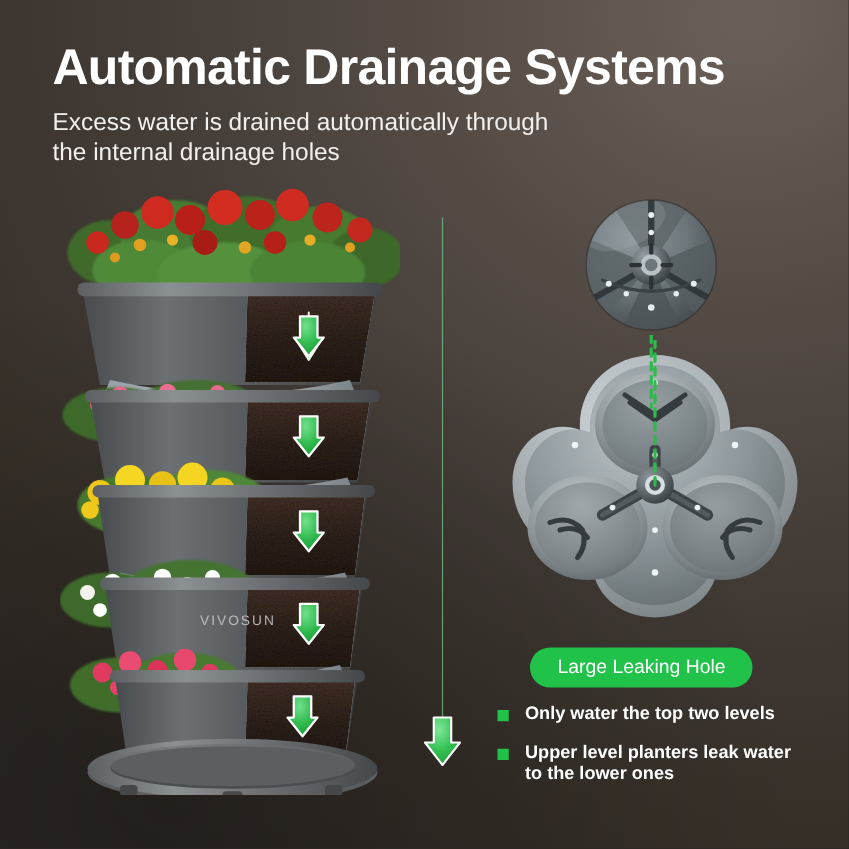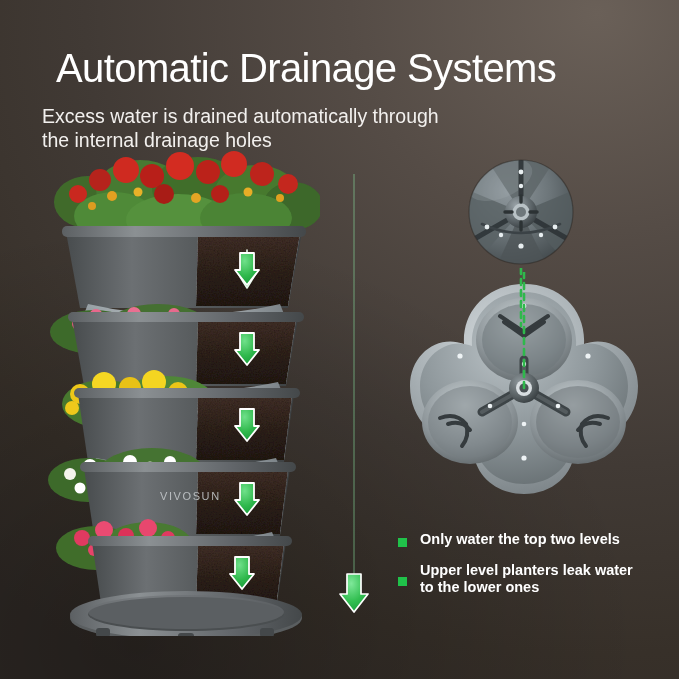--- a/index.html
+++ b/index.html
@@ -33,24 +33,24 @@
 
   
   .header {
     position: absolute;
     left: 42px;
     top: 32px;
     width: 610px;
     z-index: 6;
   }
   .title {
-    margin: 14px;
+    margin: 0;
     font-size: 40px;
     line-height: 44px;
-    font-weight: normal;
+    font-weight: bold;
     letter-spacing: -0.6px;
     color: #ffffff;
     white-space: nowrap;
   }
   .subtitle {
     margin: 10px 0 0 0;
     font-size: 19.5px;
     line-height: 24px;
     font-weight: normal;
     color: #f2f0ee;
@@ -125,21 +125,21 @@
     white-space: nowrap;
   }
   .bullets {
     margin: 13px 0 0 0;
     padding: 0;
     list-style: none;
   }
   .bullet {
     position: relative;
     display: flex;
-    align-items: center;
+    align-items: flex-start;
     margin-bottom: 13px;
   }
   .bullet:last-child { margin-bottom: 0; }
   .bulletMark {
     flex: 0 0 auto;
     width: 9px;
     height: 9px;
     margin-top: 5px;
     margin-right: 13px;
     background: #20c24a;
@@ -559,20 +559,21 @@
         <circle cx="154" cy="134" r="2.3"></circle>
         <circle cx="120" cy="152" r="2.3"></circle>
         <circle cx="120" cy="186" r="2.6"></circle>
       </g>
 
       <line x1="120" y1="0" x2="120" y2="118" stroke="#2fb84c" stroke-width="2.6" stroke-dasharray="6 5" stroke-linecap="round"></line>
     </svg>
   </div>
 
   <div class="callout">
+    <div class="badge">Large Leaking Hole</div>
     <ul class="bullets">
       <li class="bullet">
         <span class="bulletMark"></span>
         <span class="bulletText">Only water the top two levels</span>
       </li>
       <li class="bullet">
         <span class="bulletMark"></span>
         <span class="bulletText">Upper level planters leak water to the lower ones</span>
       </li>
     </ul>

